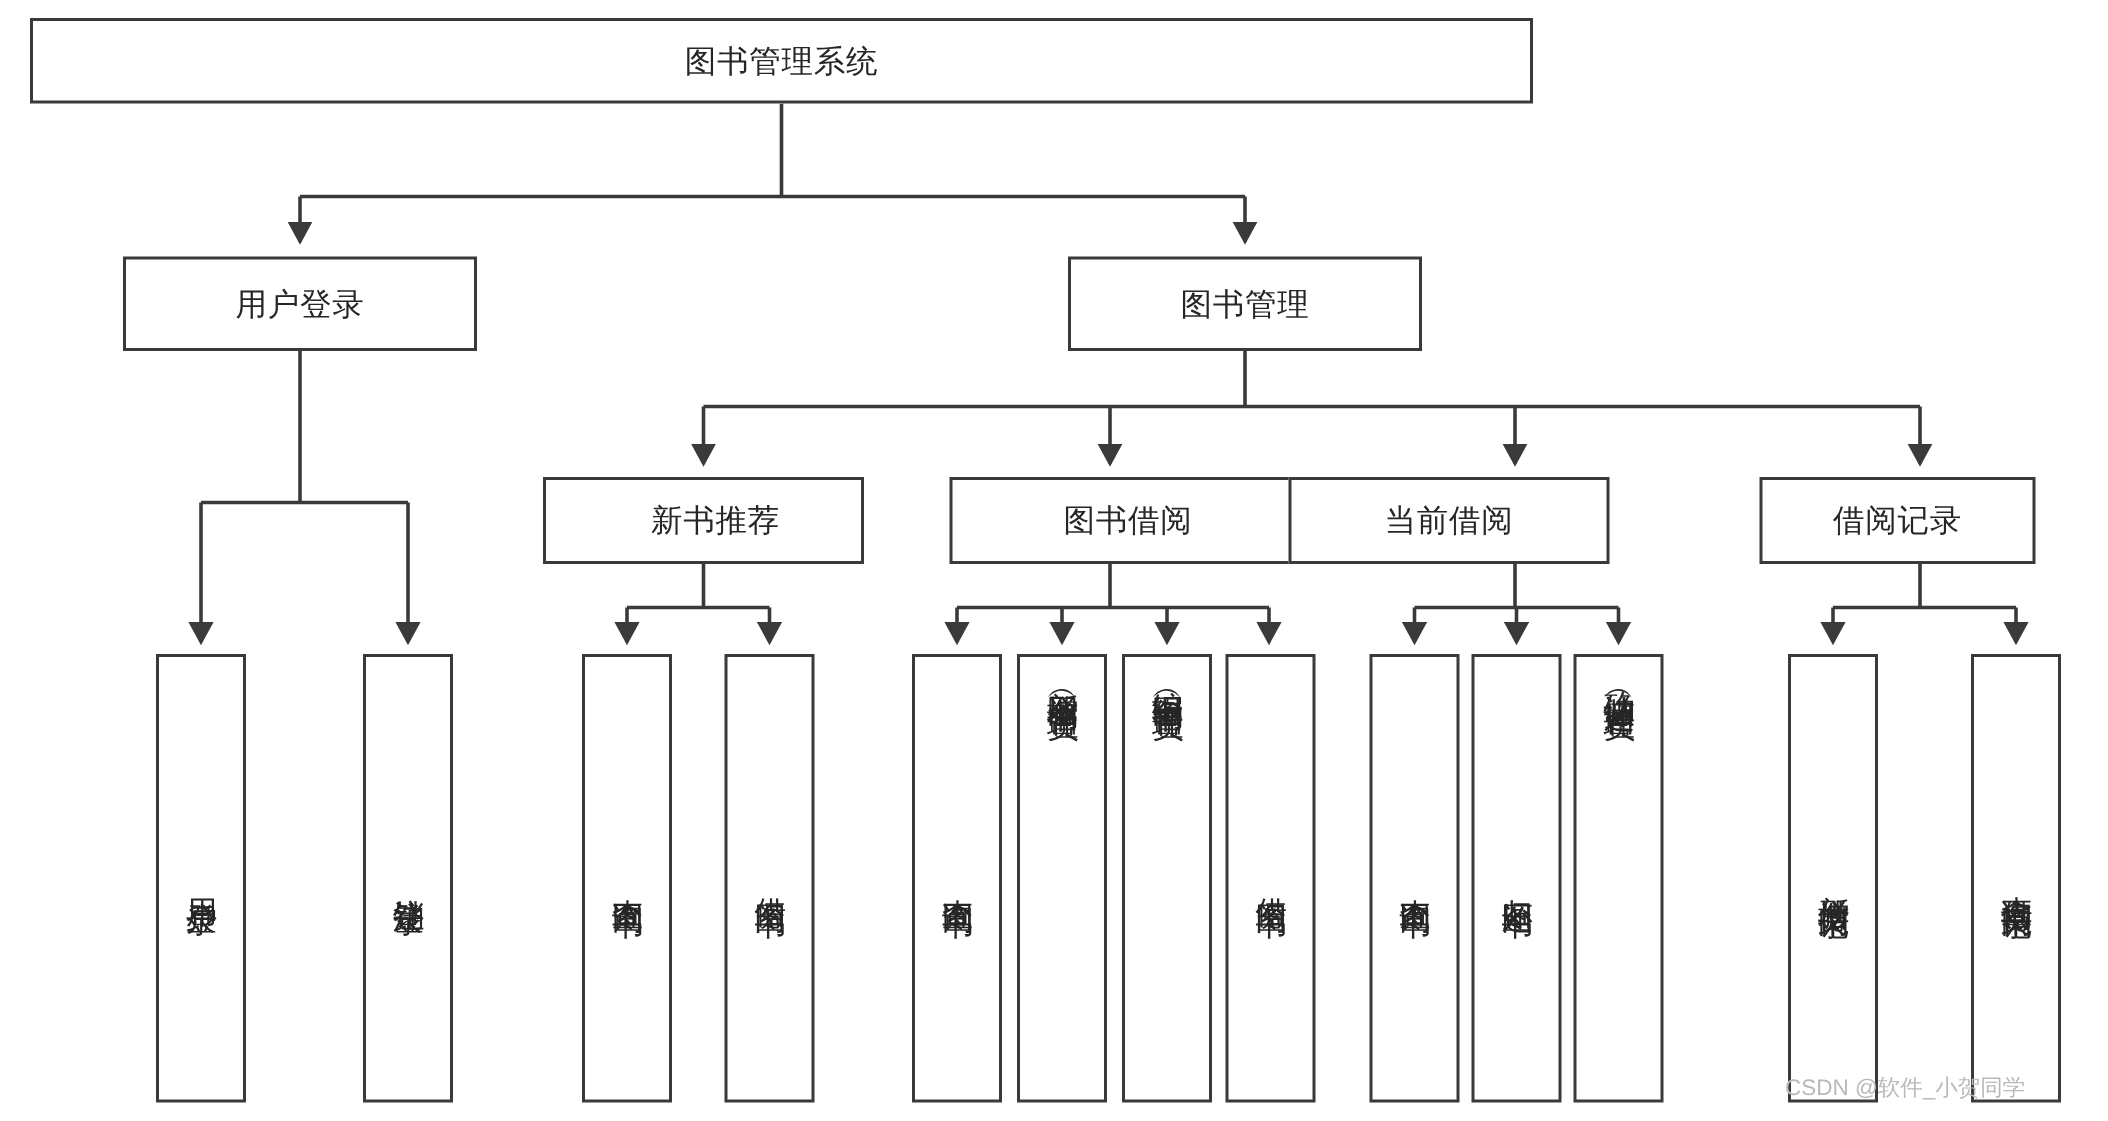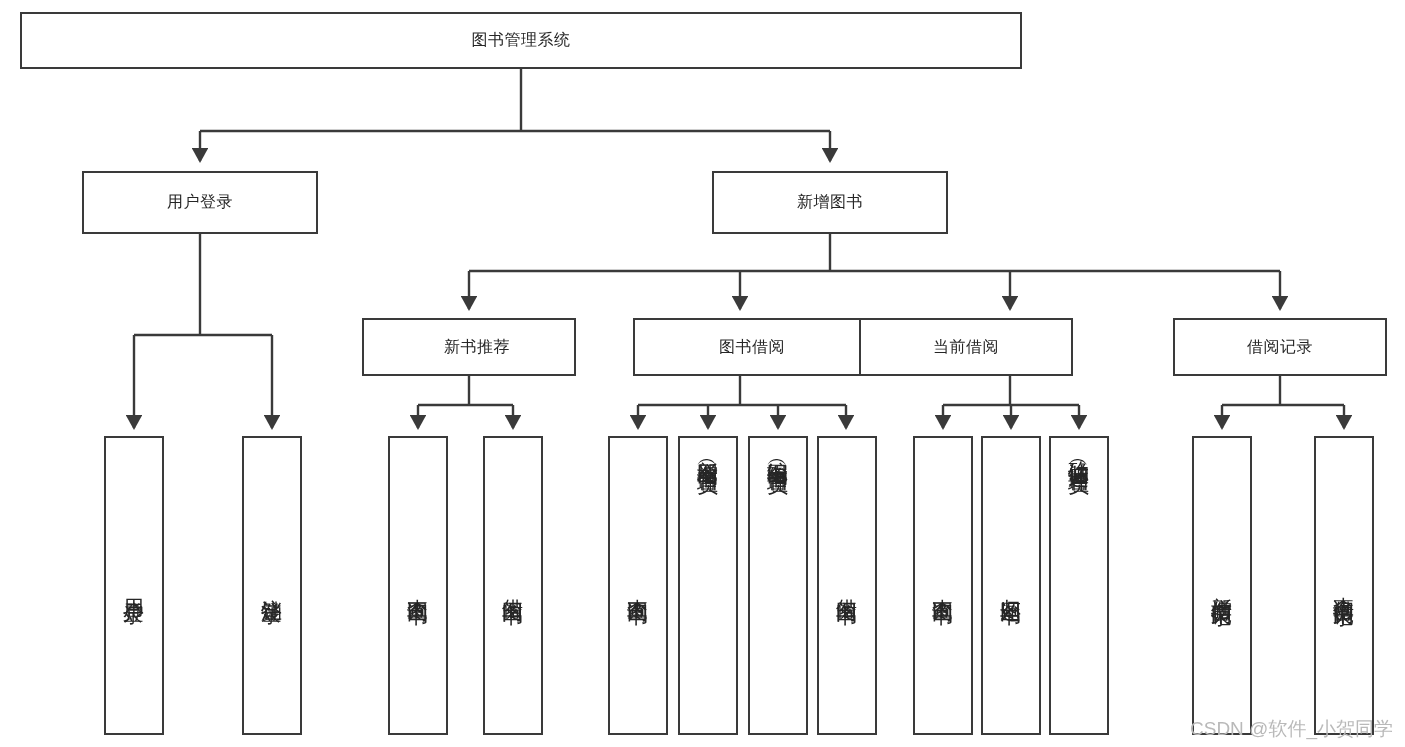--- a/index.html
+++ b/index.html
@@ -30,42 +30,42 @@
     position: absolute;
     box-sizing: border-box;
     border: 2px solid #3a3a3a;
     background: #ffffff;
     display: flex;
     align-items: center;
     justify-content: center;
     color: #262626;
   }
   .node.h {
-    font-size: 16px;
+    font-size: 21px;
     letter-spacing: 0.5px;
   }
   .node.v {
     font-size: 21px;
     padding: 6px 2px;
     align-items: flex-start;
   }
   .node.v .vlabel {
     writing-mode: vertical-rl;
     text-orientation: upright;
     letter-spacing: 2px;
     line-height: 1;
     white-space: nowrap;
     display: block;
   }
   .node.v.midalign {
     align-items: center;
   }
   .watermark {
     position: absolute;
-    font-size: 19px;
+    font-size: 15px;
     color: #b9b9b9;
     white-space: nowrap;
     user-select: none;
   }
 </style>
 </head>
 <body>
 
 <div id="canvas">
 
@@ -120,33 +120,33 @@
   </svg>
 
   <div class="node h" style="left:20px; top:12px; width:1002px; height:57px;">
     <span>图书管理系统</span>
   </div>
 
   <div class="node h" style="left:82px; top:171px; width:236px; height:63px;">
     <span>用户登录</span>
   </div>
   <div class="node h" style="left:712px; top:171px; width:236px; height:63px;">
-    <span>新增图书</span>
+    <span>图书管理</span>
   </div>
 
   <div class="node h" style="left:362px; top:318px; width:214px; height:58px;padding-left:16px;">
     <span>新书推荐</span>
   </div>
   <div class="node h" style="left:633px; top:318px; width:238px; height:58px;">
     <span>图书借阅</span>
   </div>
   <div class="node h" style="left:859px; top:318px; width:214px; height:58px;">
     <span>当前借阅</span>
   </div>
-  <div class="node h" style="left:1173px; top:318px; width:214px; height:58px;">
+  <div class="node h" style="left:1173px; top:318px; width:184px; height:58px;">
     <span>借阅记录</span>
   </div>
 
   <div class="node v midalign" style="left:104px; top:436px; width:60px; height:299px;">
     <span class="vlabel">用户登录</span>
   </div>
   <div class="node v midalign" style="left:242px; top:436px; width:60px; height:299px;">
     <span class="vlabel">注销登录</span>
   </div>
 

